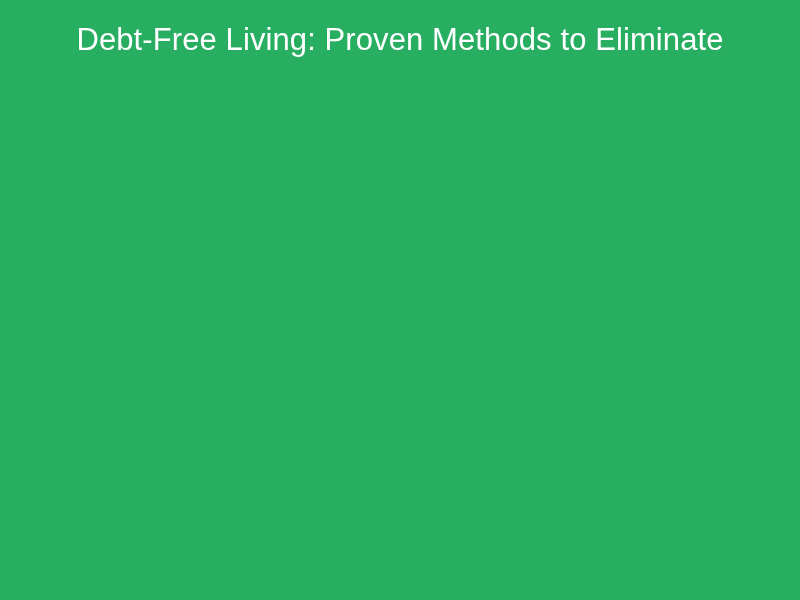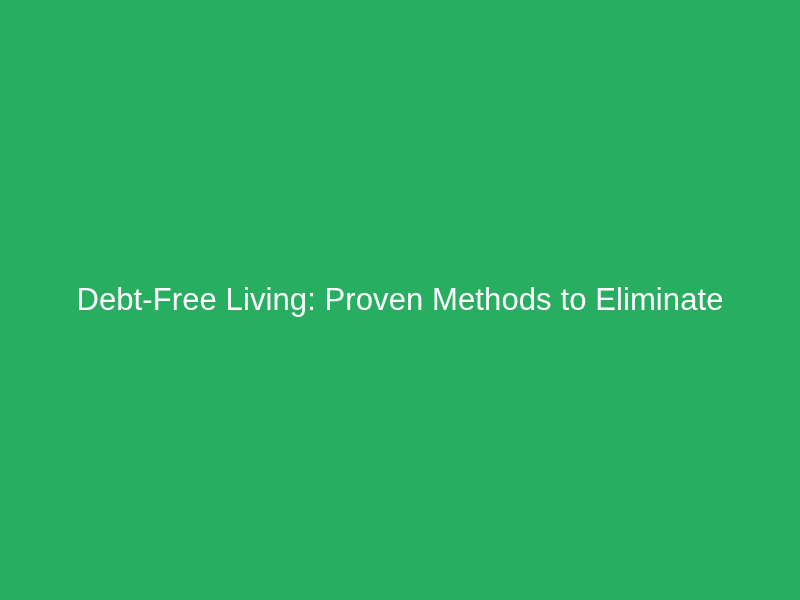--- a/index.html
+++ b/index.html
@@ -14,21 +14,20 @@
     font-family: "Liberation Sans", sans-serif;
   }
 
   #banner-card {
     position: relative;
     width: 800px;
     height: 600px;
     box-sizing: border-box;
     background-color: #27ae60;
     display: flex;
-    align-items: center;
     justify-content: center;
   }
 
   #banner-title {
     display: block;
     width: 100%;
     padding: 0 24px;
     box-sizing: border-box;
     text-align: center;
     color: #ffffff;

